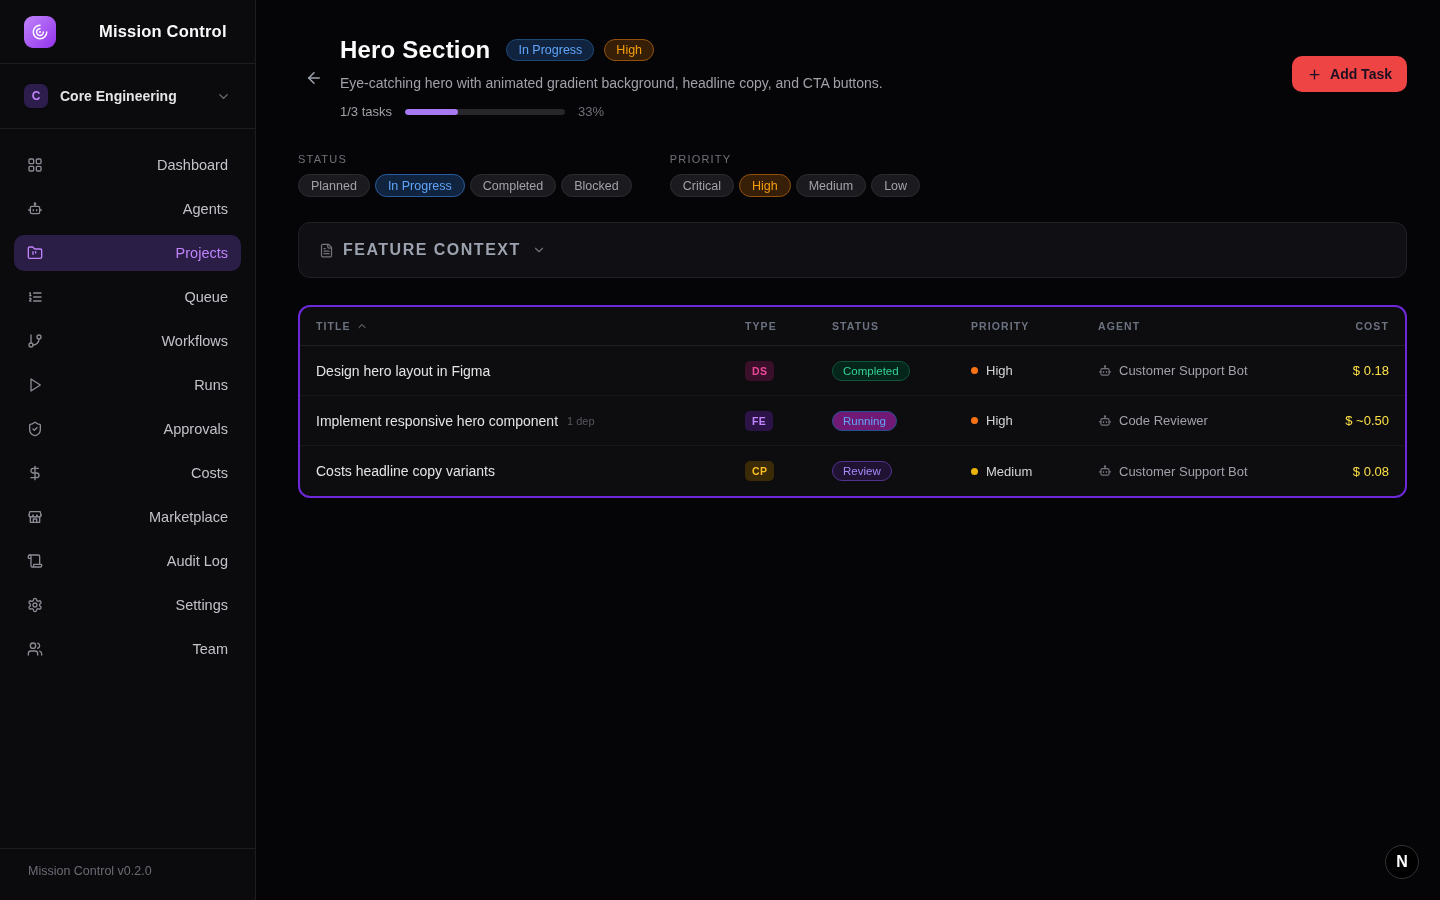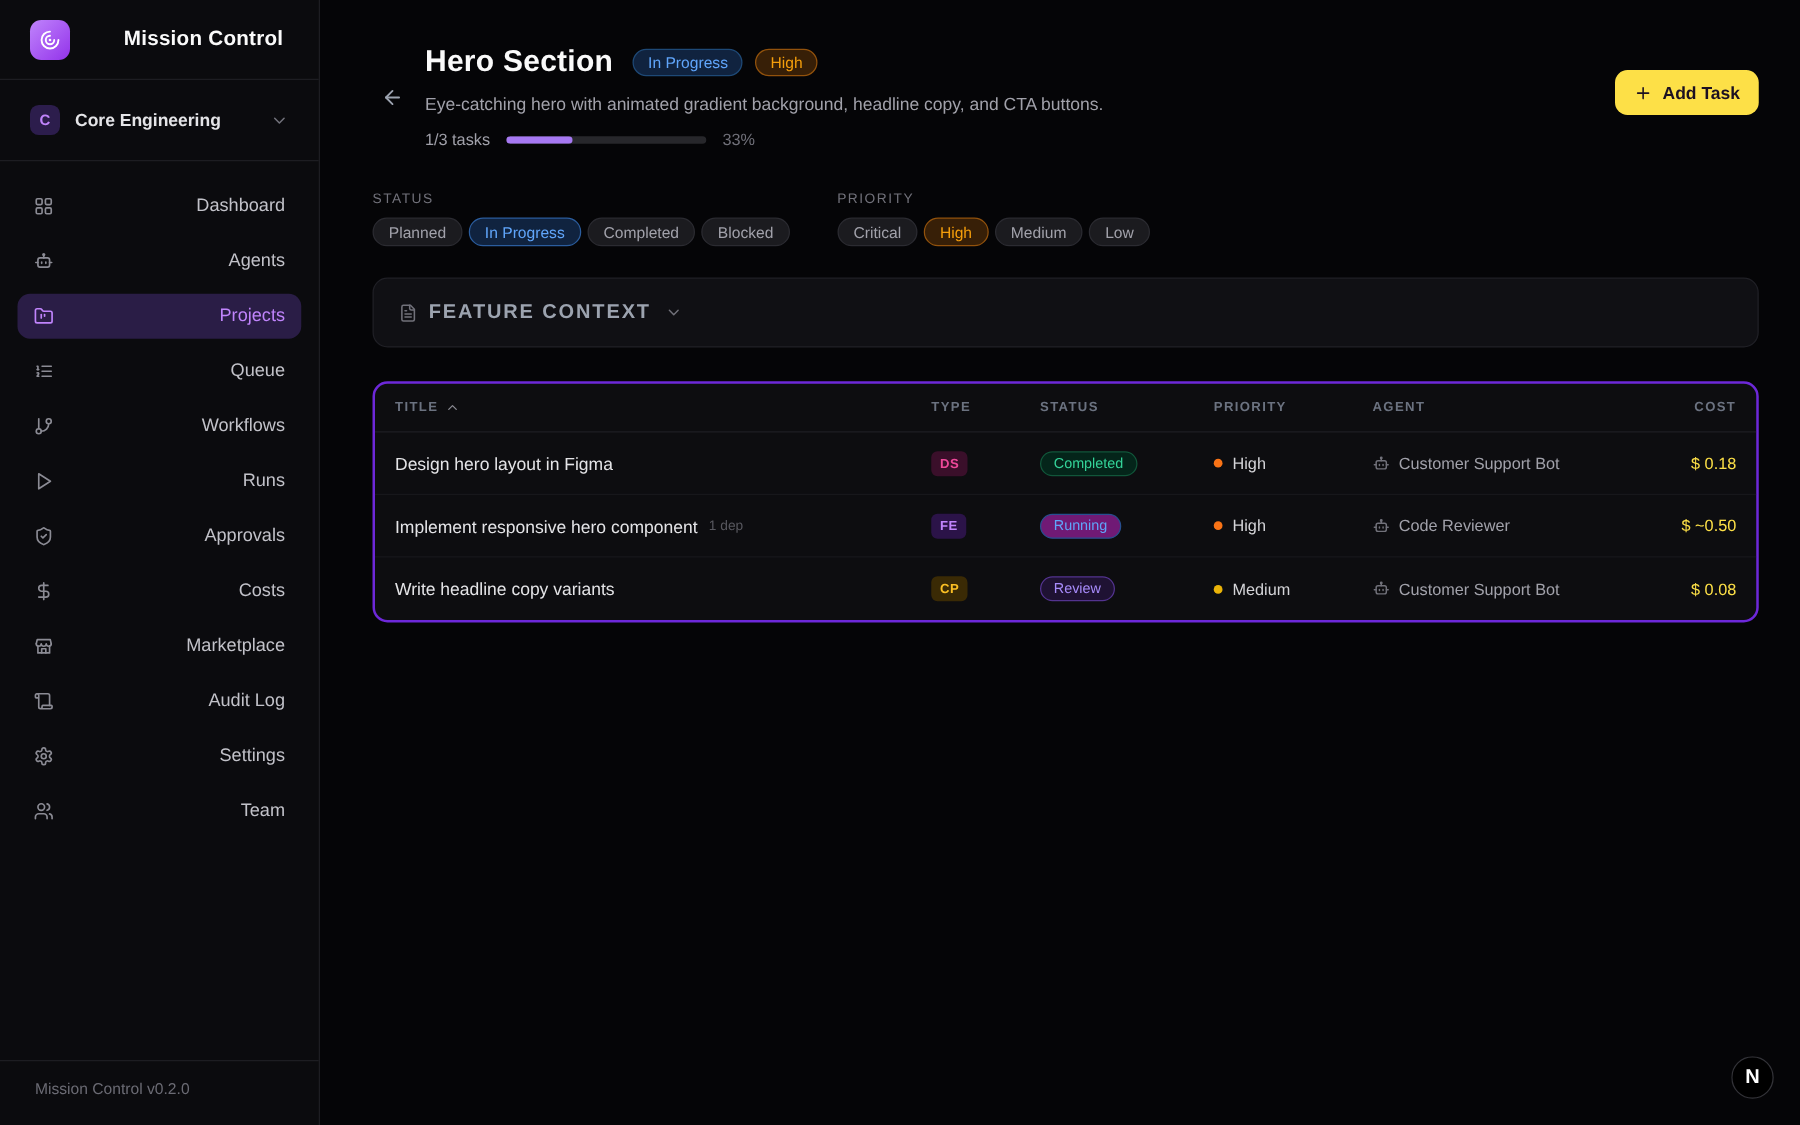--- a/index.html
+++ b/index.html
@@ -80,21 +80,21 @@
   .pill.priority-hdr { background: #371f07; border-color: #92520c; color: #f59e0b; }
   .page-desc { margin-top: 11px; font-size: 14px; color: #a1a1aa; }
   .progress-row { margin-top: 13px; display: flex; align-items: center; gap: 13px; }
   .tasks-label { font-size: 13px; color: #a1a1aa; }
   .progress-track { width: 160px; height: 6px; border-radius: 3px; background: #27272b; overflow: hidden; }
   .progress-fill { height: 100%; border-radius: 3px; background: #a678f2; }
   .progress-pct { font-size: 13px; color: #71717a; }
   .add-task-btn {
     align-self: flex-start; margin-top: 20px;
     height: 36px; padding: 0 15px; border-radius: 10px; border: none; cursor: pointer;
-    background: #fde047; color: #1c1022;
+    background: #ef4444; color: #1c1022;
     font-family: "Liberation Sans", sans-serif;
     font-size: 14px; font-weight: 600;
     display: flex; align-items: center; gap: 8px;
   }
 
   
   .filters-row { margin-top: 34px; display: flex; gap: 38px; }
   .filter-label {
     font-size: 11px; letter-spacing: 1.2px; color: #71717a; margin-bottom: 9px;
     text-transform: uppercase;
@@ -493,21 +493,21 @@
               </svg>
             </span>
             <span class="agent-name">Code Reviewer</span>
           </div>
           <div class="cell cost">
             <span class="cost-text">$ ~0.50</span>
           </div>
         </div>
         <div class="tgrid trow">
           <div class="cell">
-            <span class="task-title">Write headline copy variants</span>
+            <span class="task-title">Costs headline copy variants</span>
           </div>
           <div class="cell">
             <span class="type-badge type-cp">CP</span>
           </div>
           <div class="cell">
             <span class="status-pill status-review">Review</span>
           </div>
           <div class="cell">
             <span class="prio-dot" style="background:#eab308"></span>
             <span class="prio-text">Medium</span>

